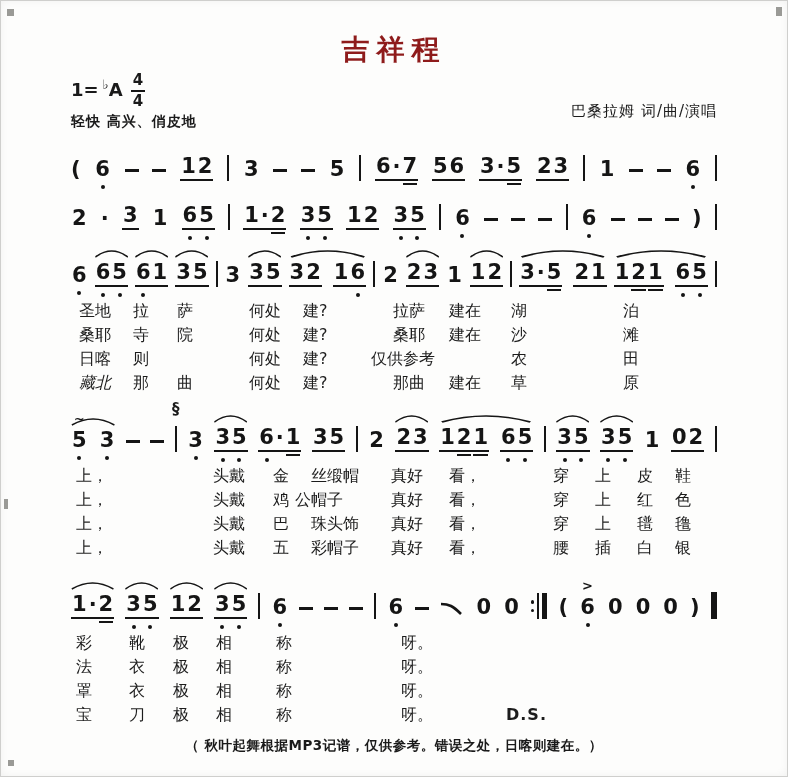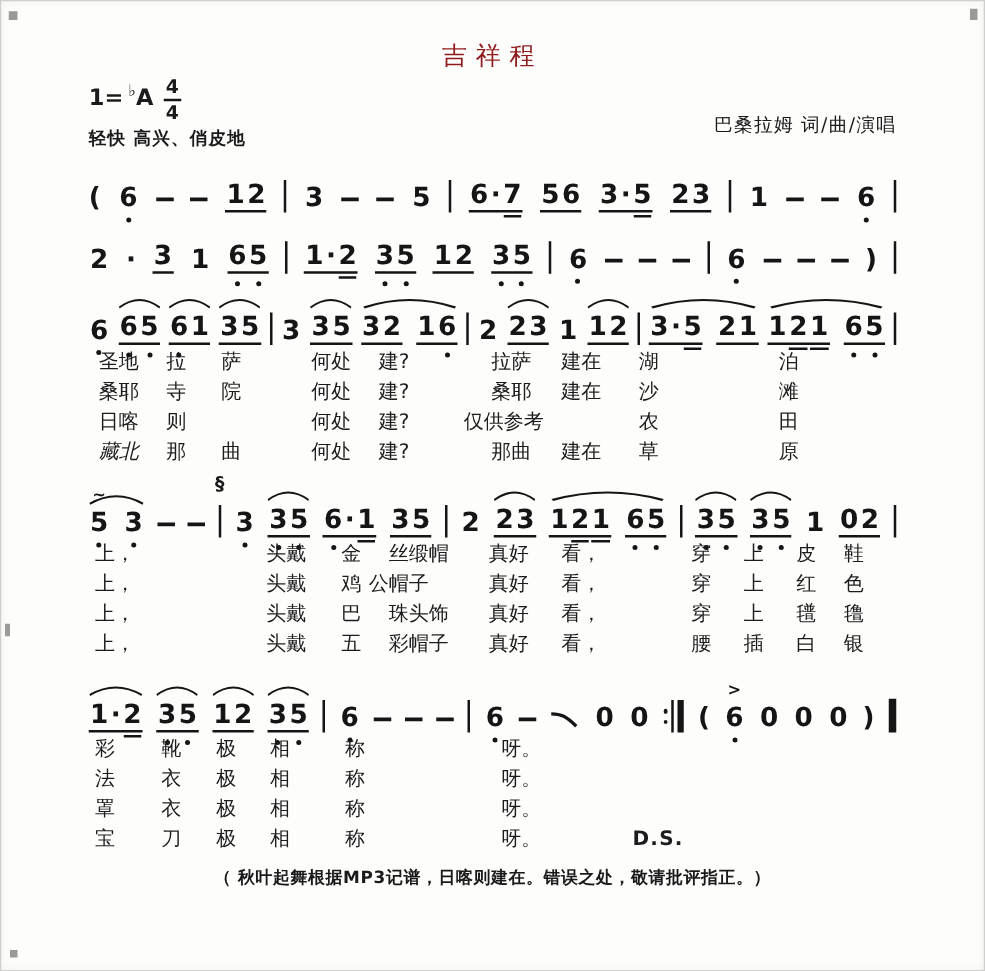--- a/index.html
+++ b/index.html
@@ -18,22 +18,22 @@
   }
   .artifact{position:absolute;background:#9a9a96;}
   .a1{left:6px;top:8px;width:7px;height:7px;}
   .a2{right:5px;top:6px;width:6px;height:9px;}
   .a3{left:3px;top:498px;width:4px;height:10px;}
   .a4{left:7px;bottom:10px;width:6px;height:6px;}
 
   .title{
     margin:4px 0 2px 0;
     text-align:center;
-    font-size:20px;
-    font-weight:normal;
+    font-size:28px;
+    font-weight:bold;
     letter-spacing:7px;
     color:#8e1b1b;
   }
   .hrow{display:flex;justify-content:space-between;align-items:flex-end;margin-top:0px;}
   .keysig{font-size:18px;font-weight:bold;display:flex;align-items:center;}
   .flat{font-size:13px;position:relative;top:-5px;margin-left:4px;}
   .frac{display:inline-flex;flex-direction:column;align-items:center;margin-left:8px;font-size:15px;line-height:1;position:relative;top:2px;}
   .ft{border-bottom:2px solid #151515;padding:0 2px 2px;}
   .fb{padding-top:2px;}
   .tempo{font-size:14px;font-weight:bold;margin-top:6px;letter-spacing:1px;}
@@ -65,21 +65,21 @@
   .bar{width:2px;height:26px;background:#151515;position:relative;}
   .segno{position:absolute;top:-26px;left:50%;transform:translateX(-50%);font-size:15px;font-weight:bold;}
   .repeat{display:flex;align-items:center;gap:3px;height:26px;}
   .rdotcol{display:flex;flex-direction:column;gap:5px;}
   .rdot{width:3.5px;height:3.5px;border-radius:50%;background:#151515;}
   .rthin{width:2px;height:26px;background:#151515;}
   .rthick{width:5px;height:26px;background:#151515;}
   .finalbar{width:6px;height:27px;background:#151515;}
   .slidesvg{width:24px;height:16px;margin-bottom:3px;}
 
-  .lyrblock{margin-top:3px;text-align:right;}
+  .lyrblock{margin-top:14px;text-align:right;}
   .lyrrow{position:relative;height:24px;}
   .lyrcell{position:absolute;top:0;font-size:16px;white-space:nowrap;color:#1c1c1c;}
   .lyrcell.ds{font-weight:bold;letter-spacing:1px;}
 
   .footnote{margin-top:8px;text-align:center;font-size:13.5px;font-weight:600;letter-spacing:.5px;}
 </style>
 </head>
 <body>
 
 <div class="sheet">
@@ -592,14 +592,14 @@
         <span class="lyrcell" style="left: 5px;">宝</span>
         <span class="lyrcell" style="left: 58px;">刀</span>
         <span class="lyrcell" style="left: 102px;">极</span>
         <span class="lyrcell" style="left: 145px;">相</span>
         <span class="lyrcell" style="left: 205px;">称</span>
         <span class="lyrcell" style="left: 330px;">呀。</span>
         <span class="lyrcell ds" style="left: 435px;">D.S.</span>
       </div>
     </div>
 
-  <div class="footnote">（ 秋叶起舞根据MP3记谱，日喀则建在。错误之处，敬请批评指正。）</div>
+  <div class="footnote">（ 秋叶起舞根据MP3记谱，仅供参考。错误之处，日喀则建在。）</div>
 </div>
 
 </body></html>

